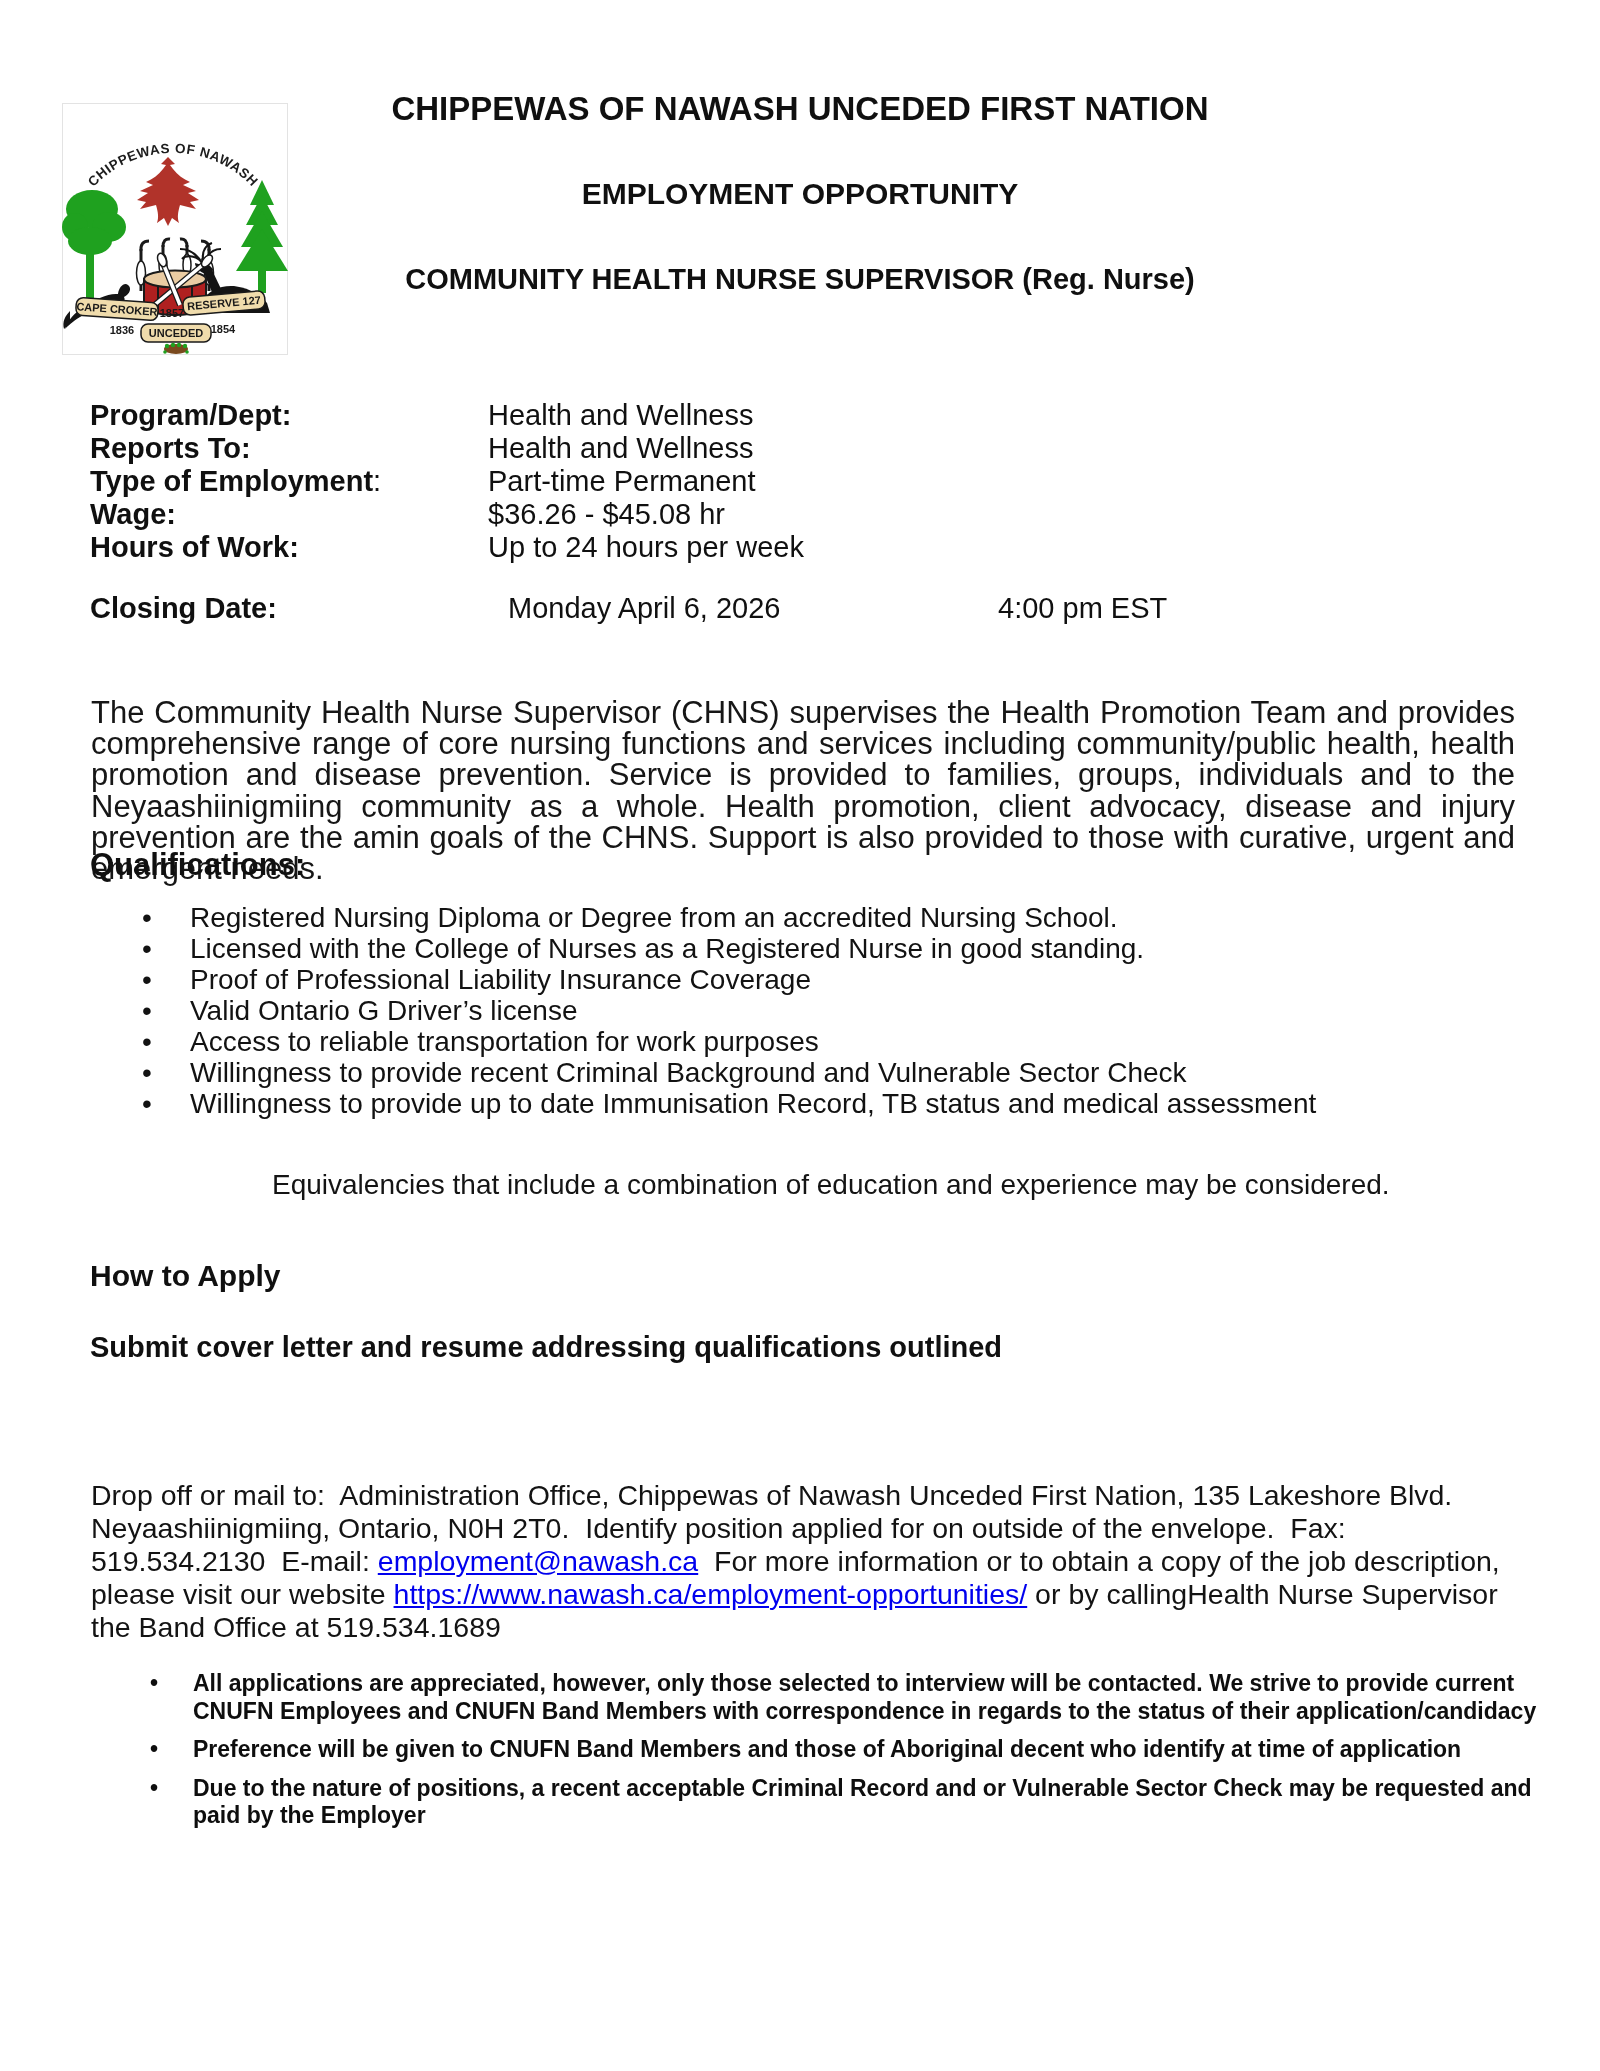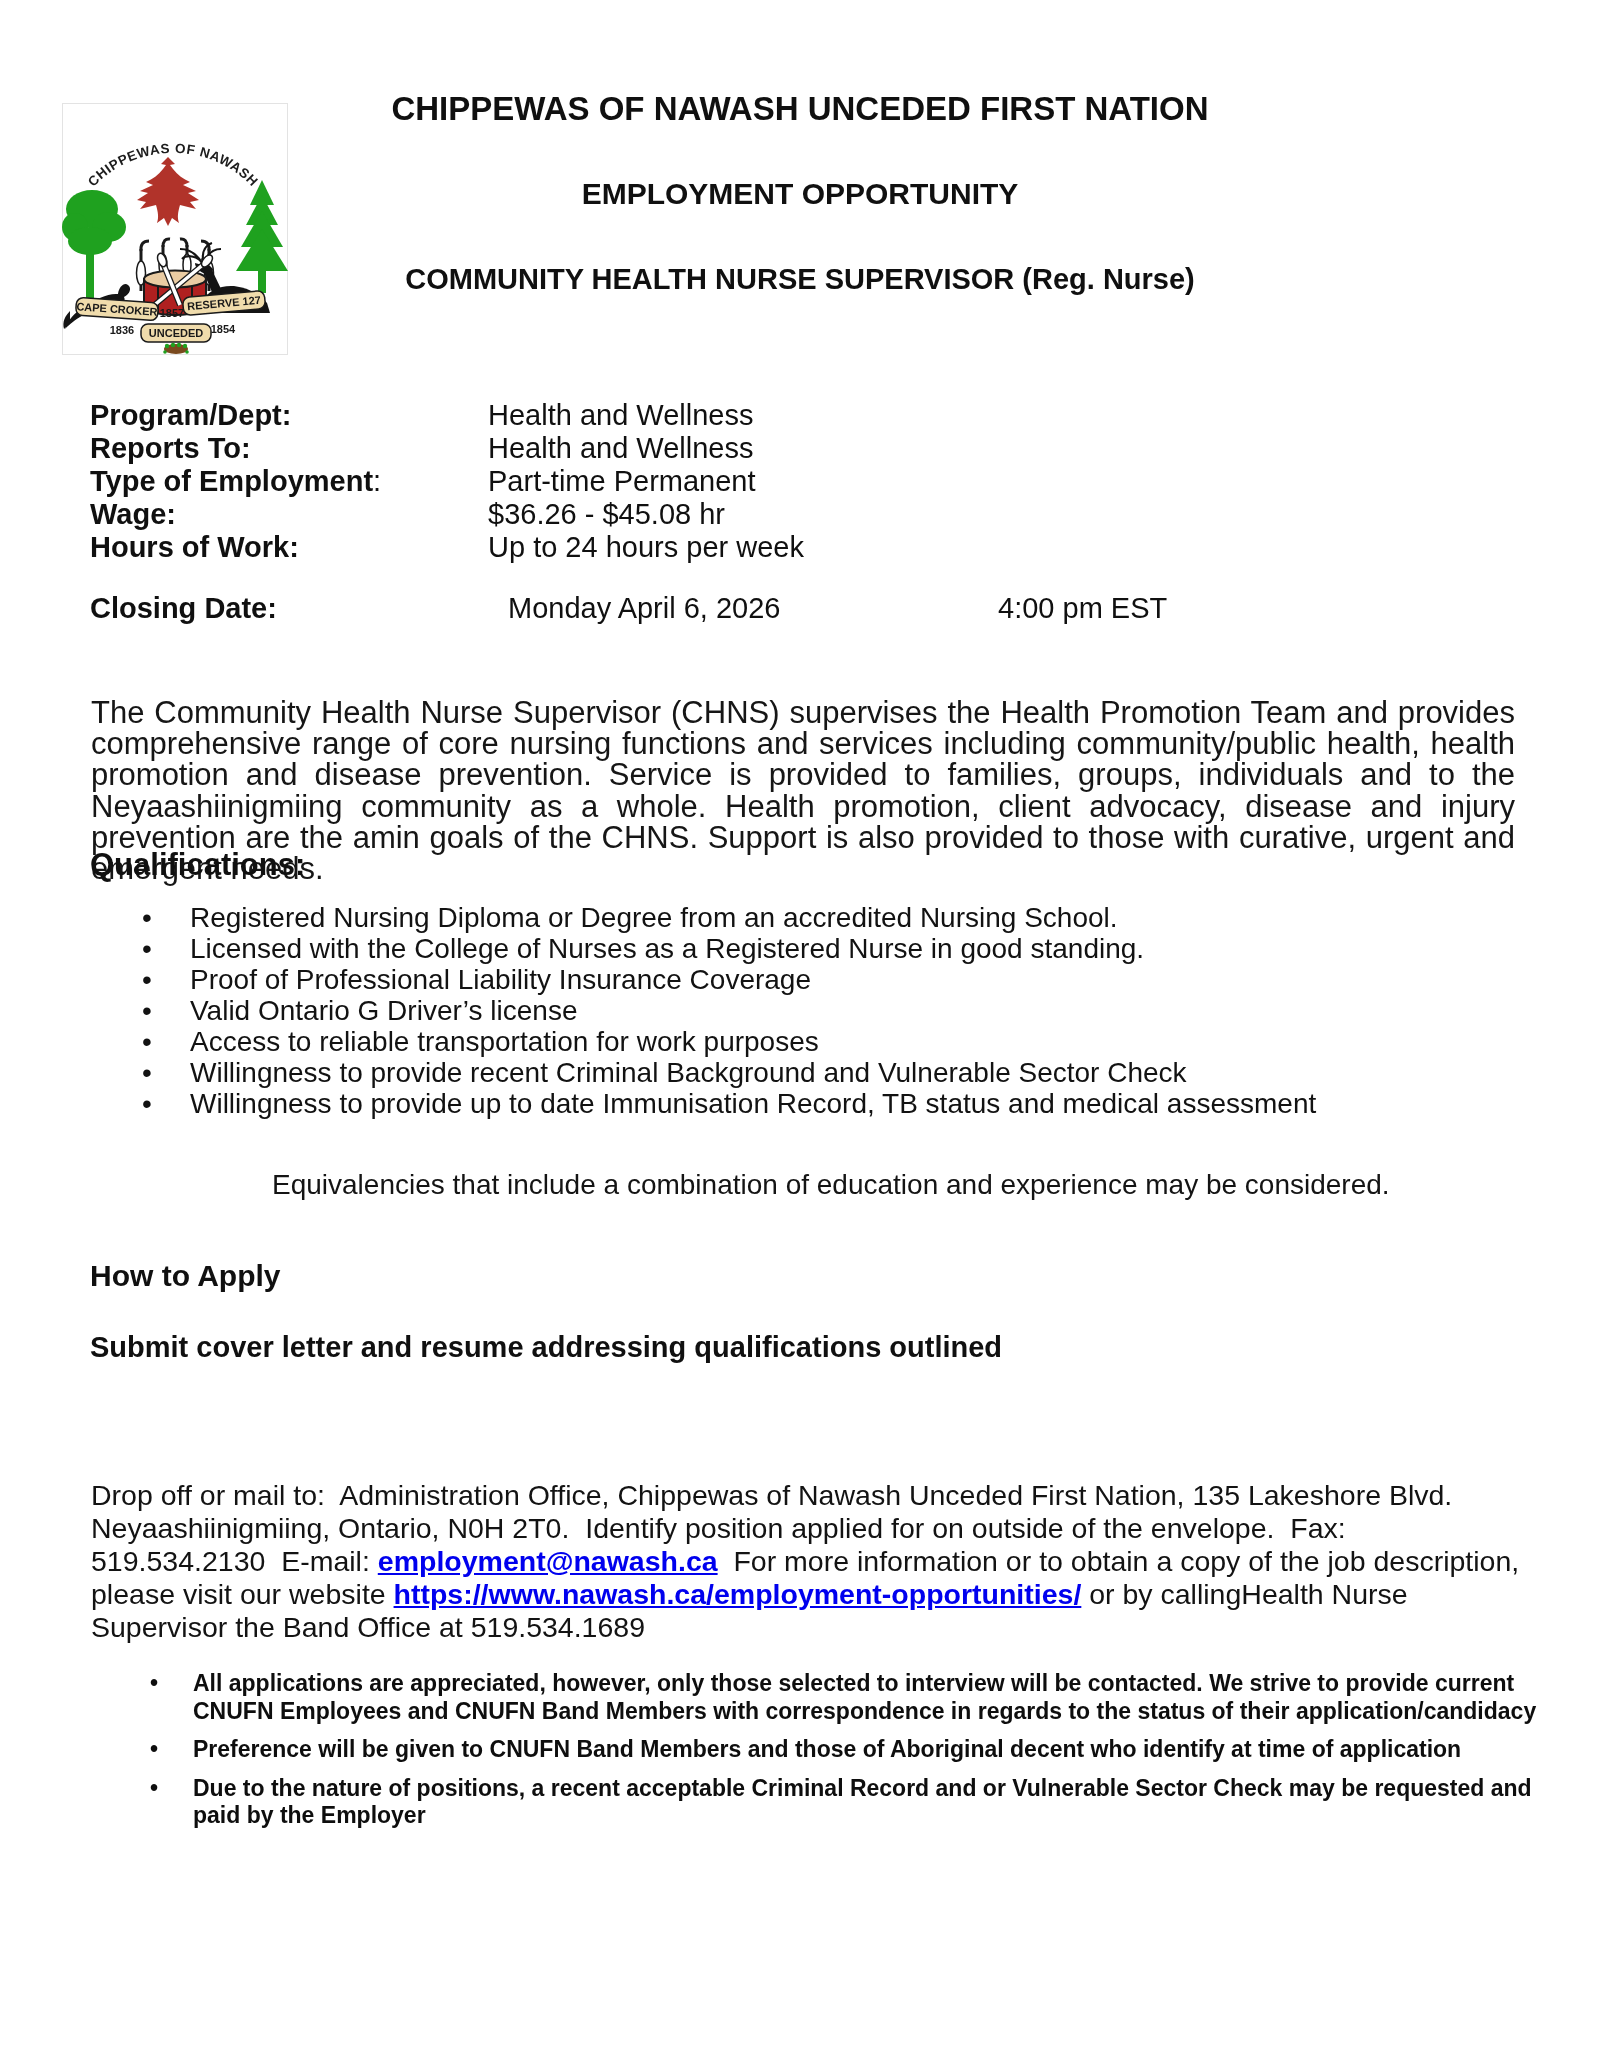--- a/index.html
+++ b/index.html
@@ -35,21 +35,21 @@
   ul.quals li::before { content:"•"; position:absolute; left:52px; top:0; }
 
   .equiv { position:absolute; left:272px; top:1169px; font-size:28px; line-height:1.15; color:#141414; }
 
   .howto  { position:absolute; left:90px; top:1261px; font-size:30px; font-weight:bold; line-height:1; }
   .submit { position:absolute; left:90px; top:1333px; font-size:29px; font-weight:bold; line-height:1; }
 
   .drop { position:absolute; left:91px; top:1450px; width:1432px;
           font-size:28.5px; line-height:33px; white-space:pre-wrap; color:#131313; }
   .drop b { font-weight:normal; }
-  .link { color:#0000EE; font-weight:bold; text-decoration:underline; cursor:pointer; }
+  .link { color:#0000EE; font-weight:normal; text-decoration:underline; cursor:pointer; }
 
   ul.notices { position:absolute; left:98px; top:1670px; width:1455px; margin:0; padding:0; list-style:none;
                font-size:23px; line-height:27.5px; font-weight:bold; color:#0e0e0e; }
   ul.notices li { position:relative; padding-left:95px; margin-bottom:11px; }
   ul.notices li::before { content:"•"; position:absolute; left:52px; top:0; }
 </style>
 </head>
 <body>
 
 <div class="page">

